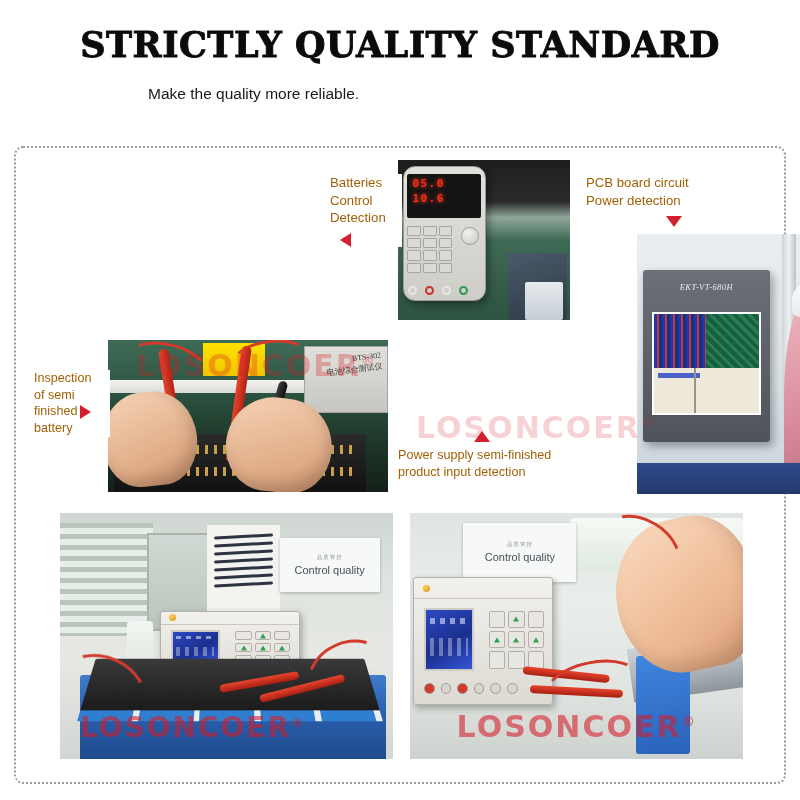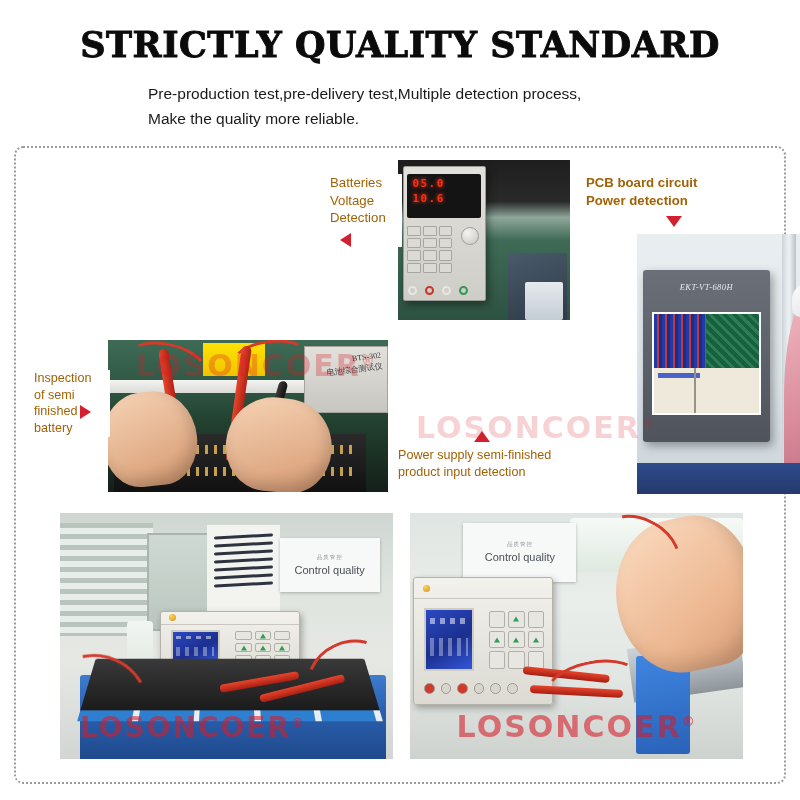--- a/index.html
+++ b/index.html
@@ -101,21 +101,21 @@
       box-shadow:0 1px 4px rgba(0,0,0,.5); }
   .p1-board::before{content:"";position:absolute;left:12%;top:10%;width:70%;height:12%;background:#0c1c44;}
   .p1-board::after{content:"";position:absolute;left:12%;top:40%;width:70%;height:24%;background:#2b2b2b;}
   .p1-wire { position:absolute; border:2px solid #cf3124; border-color:#cf3124 transparent transparent transparent;
       border-radius:50%; }
   .p1-blk { position:absolute; background:#1b1b1b; border-radius:3px; }
 
   
   .p2-bg { position:absolute; inset:0; background:linear-gradient(180deg,#1e1e1e 0%,#2a2a2a 26%,#8fa79b 36%,#3f6b56 50%,#2d5242 100%); }
   .p2-psu { position:absolute; left:3%; top:4%; width:48%; height:84%;
-      background:linear-gradient(180deg,#e3e1dc,#cfcdc7); border:1px solid #9d9b96; border-radius:2px;
+      background:linear-gradient(180deg,#e3e1dc,#cfcdc7); border:1px solid #9d9b96; border-radius:12px;
       box-shadow:2px 3px 8px rgba(0,0,0,.45); }
   .p2-disp { position:absolute; left:4%; top:5%; width:92%; height:33%; background:#141414; border-radius:2px; padding:3px 5px; }
   .p2-seg { font-family:"DejaVu Sans Mono", monospace; color:#ff2d13; font-weight:bold; font-size:11px;
       letter-spacing:1.5px; text-shadow:0 0 4px #ff3b20; line-height:1.35; }
   .p2-btns { position:absolute; left:4%; top:44%; width:56%; height:36%;
       display:grid; grid-template-columns:repeat(3,1fr); grid-template-rows:repeat(4,1fr); gap:2px; }
   .p2-btns i { background:#dcdad5; border:1px solid #a8a6a1; border-radius:1px; }
   .p2-knob { position:absolute; right:7%; top:45%; width:22%; aspect-ratio:1; border-radius:50%;
       background:radial-gradient(circle at 35% 30%,#f4f2ee,#c9c7c1); border:1px solid #a29f9a; }
   .p2-term { position:absolute; bottom:4%; width:11%; aspect-ratio:1; border-radius:50%; border:2px solid #e8e6e1; }
@@ -223,32 +223,31 @@
   .r-metal { position:absolute; background:linear-gradient(180deg,#cdd3d7,#aab2b8 60%,#8d959b); }
 </style>
 </head>
 <body>
 
 <div class="page">
 
   <div class="header">
     <div class="title">STRICTLY QUALITY STANDARD</div>
     <div class="subtitle">
-      <div>Pre-production test,pre-delivery test,Multiple detection process,</div>
       <div>Make the quality more reliable.</div>
     </div>
   </div>
 
   <div class="frame">
     <div class="collage">
 
 
       <div class="anno" style="left:314px; top:26px; width:72px;">
         <div>Batteries</div>
-        <div>Voltage</div>
+        <div>Control</div>
         <div>Detection</div>
         <div class="tri tri-left" style="margin:6px 0 0 10px;"></div>
       </div>
 
       <div class="panel" style="left:382px; top:12px; width:172px; height:160px;">
         <div class="scene">
           <div class="p2-bg"></div>
           <div class="p2-psu">
             <div class="p2-disp">
               <div class="p2-seg">05.0</div>
@@ -272,21 +271,21 @@
             <div class="p2-term" style="left:26%;border-color:#c8342a;"></div>
             <div class="p2-term" style="left:47%;"></div>
             <div class="p2-term" style="left:68%;border-color:#2e9d4f;"></div>
             <div class="p2-term" style="left:5%;"></div>
           </div>
           <div class="p2-bms"></div>
           <div class="p2-bat"></div>
         </div>
       </div>
 
-      <div class="anno" style="left:570px; top:26px; width:176px;font-weight:bold;">
+      <div class="anno" style="left:570px; top:26px; width:176px;">
         <div>PCB board circuit</div>
         <div>Power detection</div>
         <div class="tri tri-down" style="margin:7px auto 0 auto;"></div>
       </div>
 
       <div class="panel" style="left:583px; top:86px; width:204px; height:260px;margin-left:38px;">
         <div class="scene">
           <div class="p3-bg"></div>
           <div class="p3-col"></div>
           <div class="p3-person"></div>

